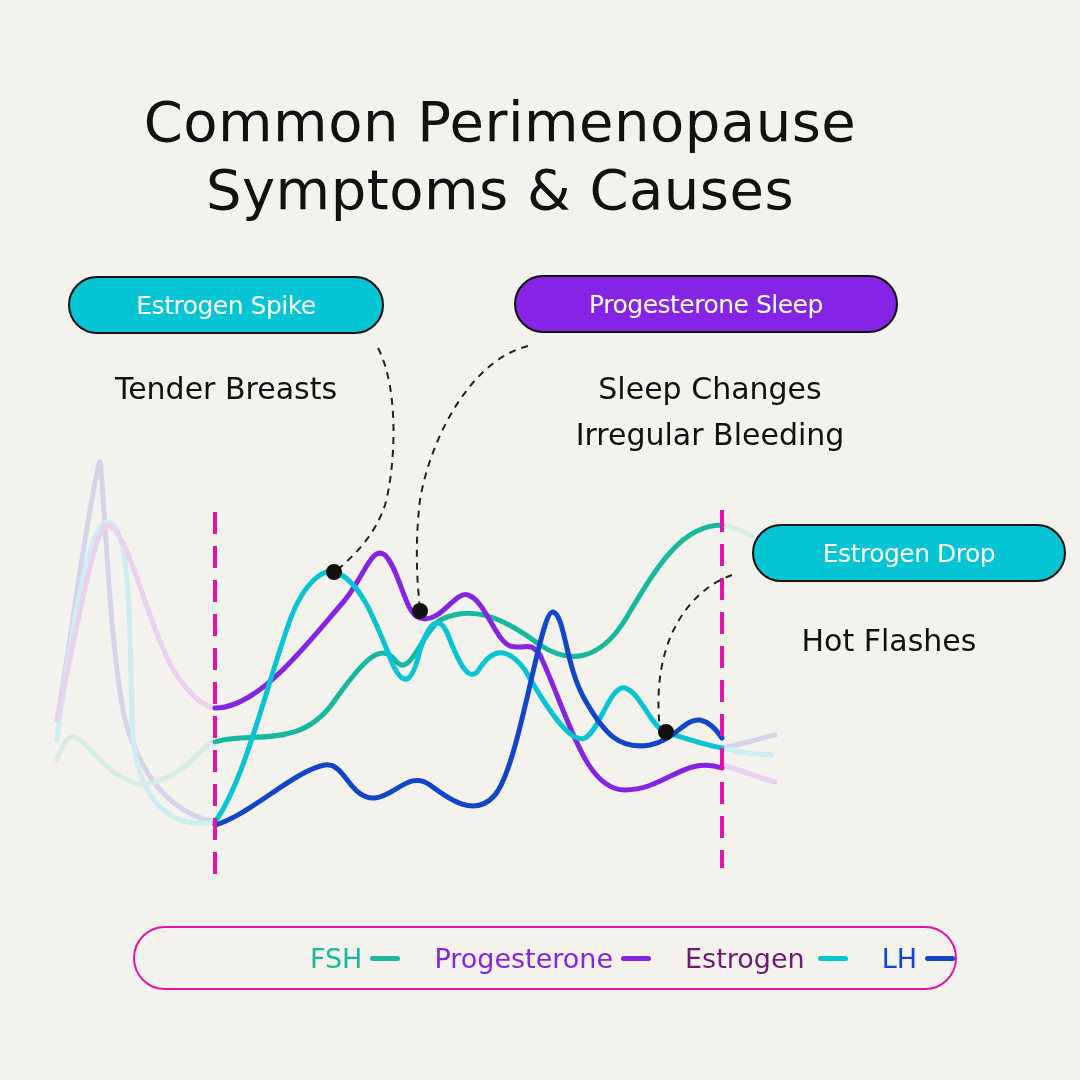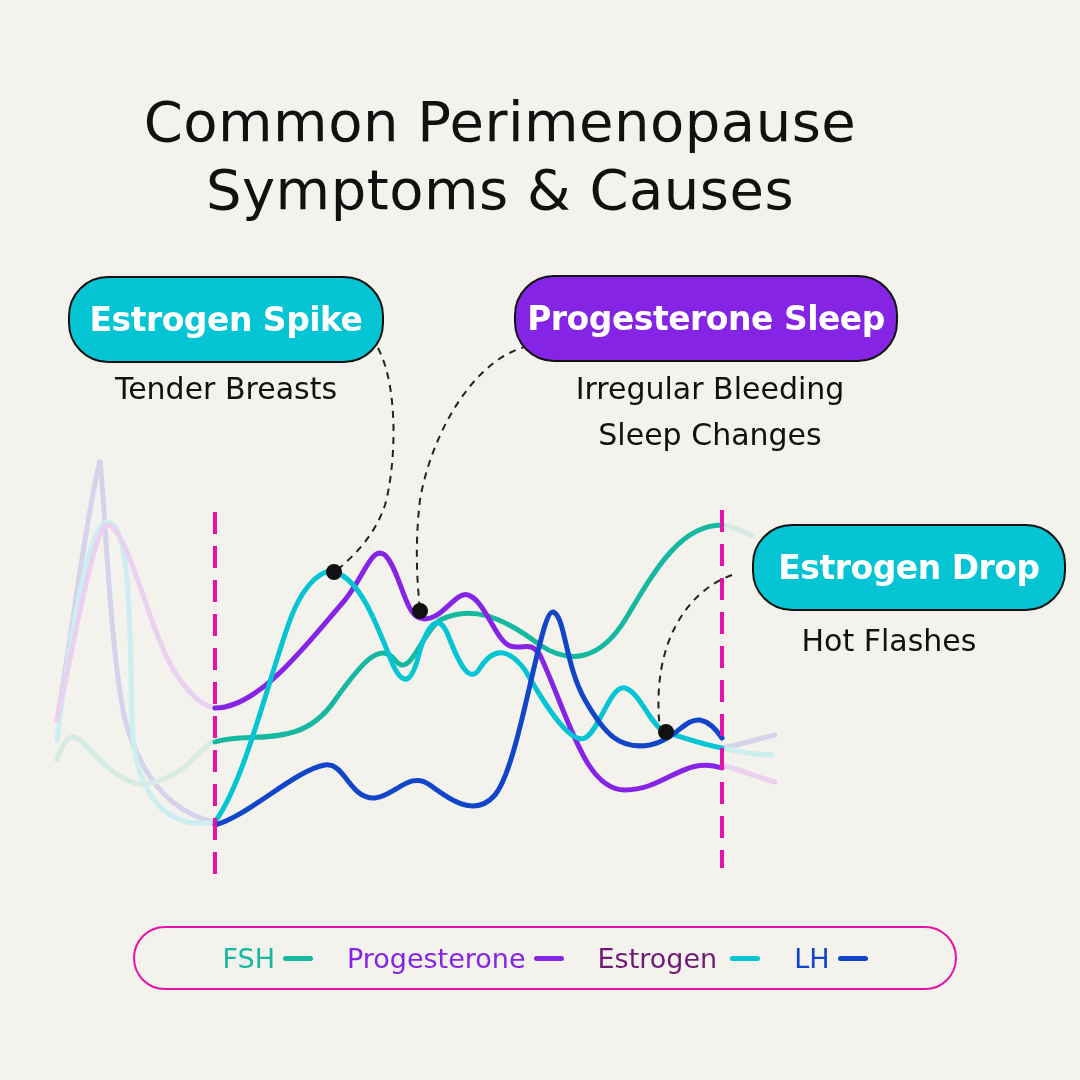--- a/index.html
+++ b/index.html
@@ -1,21 +1,21 @@
 <!DOCTYPE html>
 <html><head>
 <meta charset="utf-8">
 <style>
   html,body{margin:0;padding:0;}
   body{width:1080px;height:1080px;background:#f4f2ec;position:relative;overflow:hidden;font-family:"DejaVu Sans","Liberation Sans",sans-serif;color:#111;}
   .title{position:absolute;left:0;top:88px;width:1000px;text-align:center;font-size:56px;line-height:68px;font-weight:400;letter-spacing:0.5px;}
-  .pill{position:absolute;height:87px;border:2px solid #111;border-radius:40px;box-sizing:border-box;color:#fff;font-size:33px;display:flex;align-items:center;justify-content:center;letter-spacing:-0.5px;font-weight:bold;}
+  .pill{position:absolute;height:58px;border:2px solid #111;border-radius:40px;box-sizing:border-box;color:#fff;font-size:25px;display:flex;align-items:center;justify-content:center;letter-spacing:-0.5px;}
   .sym{position:absolute;text-align:center;font-size:30px;line-height:46px;}
   svg.chart{position:absolute;left:0;top:0;}
-  .legend{position:absolute;left:133px;top:926px;width:824px;height:64px;border:2px solid #e313a8;border-radius:32px;box-sizing:border-box;display:flex;align-items:center;justify-content:center;gap:34px;font-size:27px;}
+  .legend{position:absolute;left:133px;top:926px;width:824px;height:64px;border:2px solid #e313a8;border-radius:32px;box-sizing:border-box;display:flex;align-items:center;justify-content:flex-end;gap:34px;font-size:27px;}
   .leg-item{display:flex;align-items:center;gap:8px;}
   .leg-swatch{display:inline-block;width:30px;height:5px;border-radius:3px;}
 </style>
 </head>
 <body>
 
 <div class="title">
   <div>Common Perimenopause</div>
   <div>Symptoms &amp; Causes</div>
 </div>
@@ -58,22 +58,22 @@
   <span>Estrogen Spike</span>
 </div>
 <div class="sym" style="left:68px;top:366px;width:316px;">
   <div>Tender Breasts</div>
 </div>
 
 <div class="pill" style="left:514px;top:275px;width:384px;background:#8524e4;">
   <span>Progesterone Sleep</span>
 </div>
 <div class="sym" style="left:500px;top:366px;width:420px;">
+  <div>Sleep Changes</div>
   <div>Irregular Bleeding</div>
-  <div>Sleep Changes</div>
 </div>
 
 <div class="pill" style="left:752px;top:524px;width:314px;background:#05c4d4;">
   <span>Estrogen Drop</span>
 </div>
 <div class="sym" style="left:732px;top:618px;width:314px;">
   <div>Hot Flashes</div>
 </div>
 
 <div class="legend">

